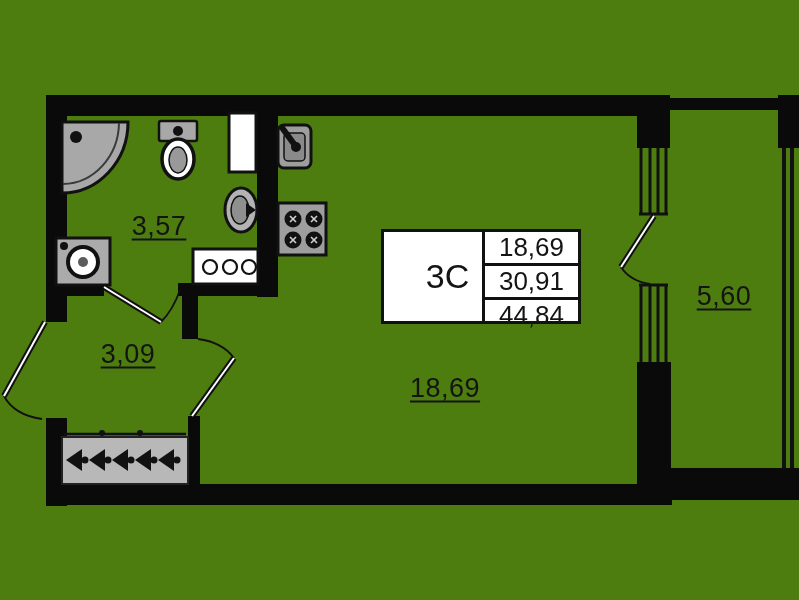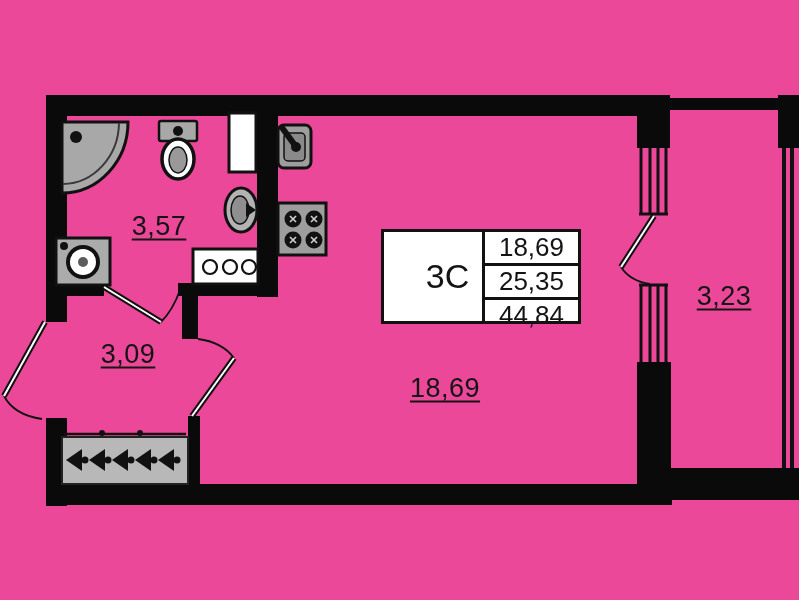--- a/index.html
+++ b/index.html
@@ -1,17 +1,17 @@
 <!DOCTYPE html>
 <html><head>
 <meta charset="utf-8">
 <style>
   html,body{margin:0;padding:0;background:#fff;}
   #canvas{
-    position:relative;width:799px;height:600px;background:#ec4899;overflow:hidden;
+    position:relative;width:799px;height:600px;background:#4d7c0f;overflow:hidden;
     font-family:"Liberation Sans", sans-serif;color:#111;
   }
   .wall{position:absolute;background:#0a0a0a;}
   .svg-layer{position:absolute;left:0;top:0;width:799px;height:600px;}
   .area-label{
     position:absolute;transform:translate(-50%,-50%);
     font-size:27px;letter-spacing:0.5px;color:#141414;
     text-decoration:underline;text-decoration-thickness:2px;text-underline-offset:4px;
     white-space:nowrap;
   }
@@ -185,24 +185,24 @@
     <g>
       <path d="M621,267 Q630,281 650,284" fill="none" stroke="#111" stroke-width="1.8"></path>
       <line x1="654" y1="216" x2="621" y2="267" stroke="#111" stroke-width="6"></line>
       <line x1="654" y1="216" x2="621" y2="267" stroke="#fff" stroke-width="2"></line>
     </g>
   </svg>
 
   <div class="area-label" style="left:159px;top:226px;">3,57</div>
   <div class="area-label" style="left:128px;top:354px;">3,09</div>
   <div class="area-label" style="left:445px;top:388px;">18,69</div>
-  <div class="area-label" style="left:724px;top:296px;">3,23</div>
+  <div class="area-label" style="left:724px;top:296px;">5,60</div>
 
   <div class="unit-table">
     <div class="unit-type">3C</div>
     <div class="unit-rows">
       <div class="unit-row">18,69</div>
-      <div class="unit-row">25,35</div>
+      <div class="unit-row">30,91</div>
       <div class="unit-row">44,84</div>
     </div>
   </div>
 
 </div>
 
 </body></html>

